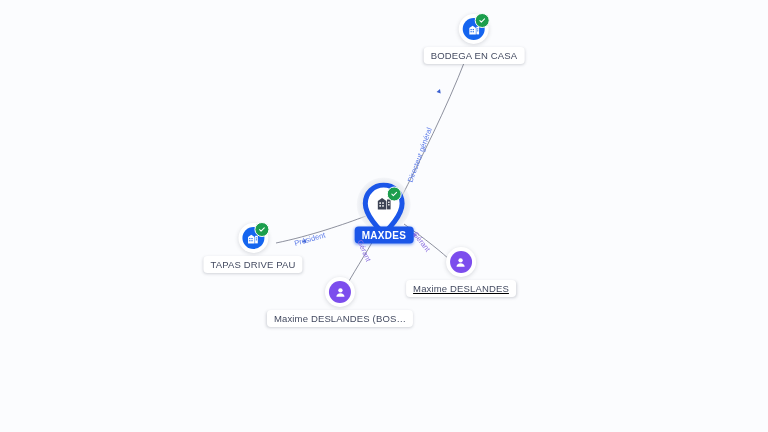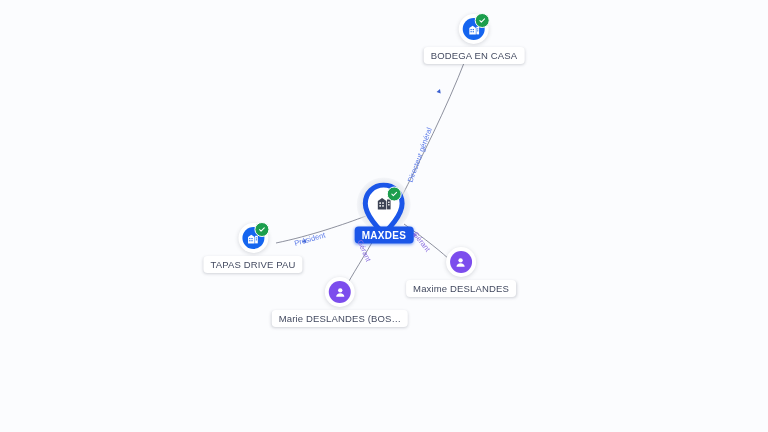--- a/index.html
+++ b/index.html
@@ -254,24 +254,24 @@
 
   <div class="node" style="left:340px; top:302px;">
     <div class="marker-circle">
       <div class="disc person">
         <svg width="13" height="13" viewBox="0 0 24 24" aria-hidden="true">
           <circle cx="12" cy="8" r="4" fill="#ffffff"></circle>
           <path d="M4.5 20c0-4.1 3.4-6.5 7.5-6.5s7.5 2.4 7.5 6.5z" fill="#ffffff"></path>
         </svg>
       </div>
     </div>
-    <div class="label">Marie DESLANDES (BOS…</div>
-  </div>
-
-  <div class="node" style="left:461px; top:272px;">
+    <div class="label">Maxime DESLANDES (BOS…</div>
+  </div>
+
+  <div class="node" style="left:461px; top:272px;text-decoration:underline;">
     <div class="marker-circle">
       <div class="disc person">
         <svg width="13" height="13" viewBox="0 0 24 24" aria-hidden="true">
           <circle cx="12" cy="8" r="4" fill="#ffffff"></circle>
           <path d="M4.5 20c0-4.1 3.4-6.5 7.5-6.5s7.5 2.4 7.5 6.5z" fill="#ffffff"></path>
         </svg>
       </div>
     </div>
     <div class="label">Maxime DESLANDES</div>
   </div>

